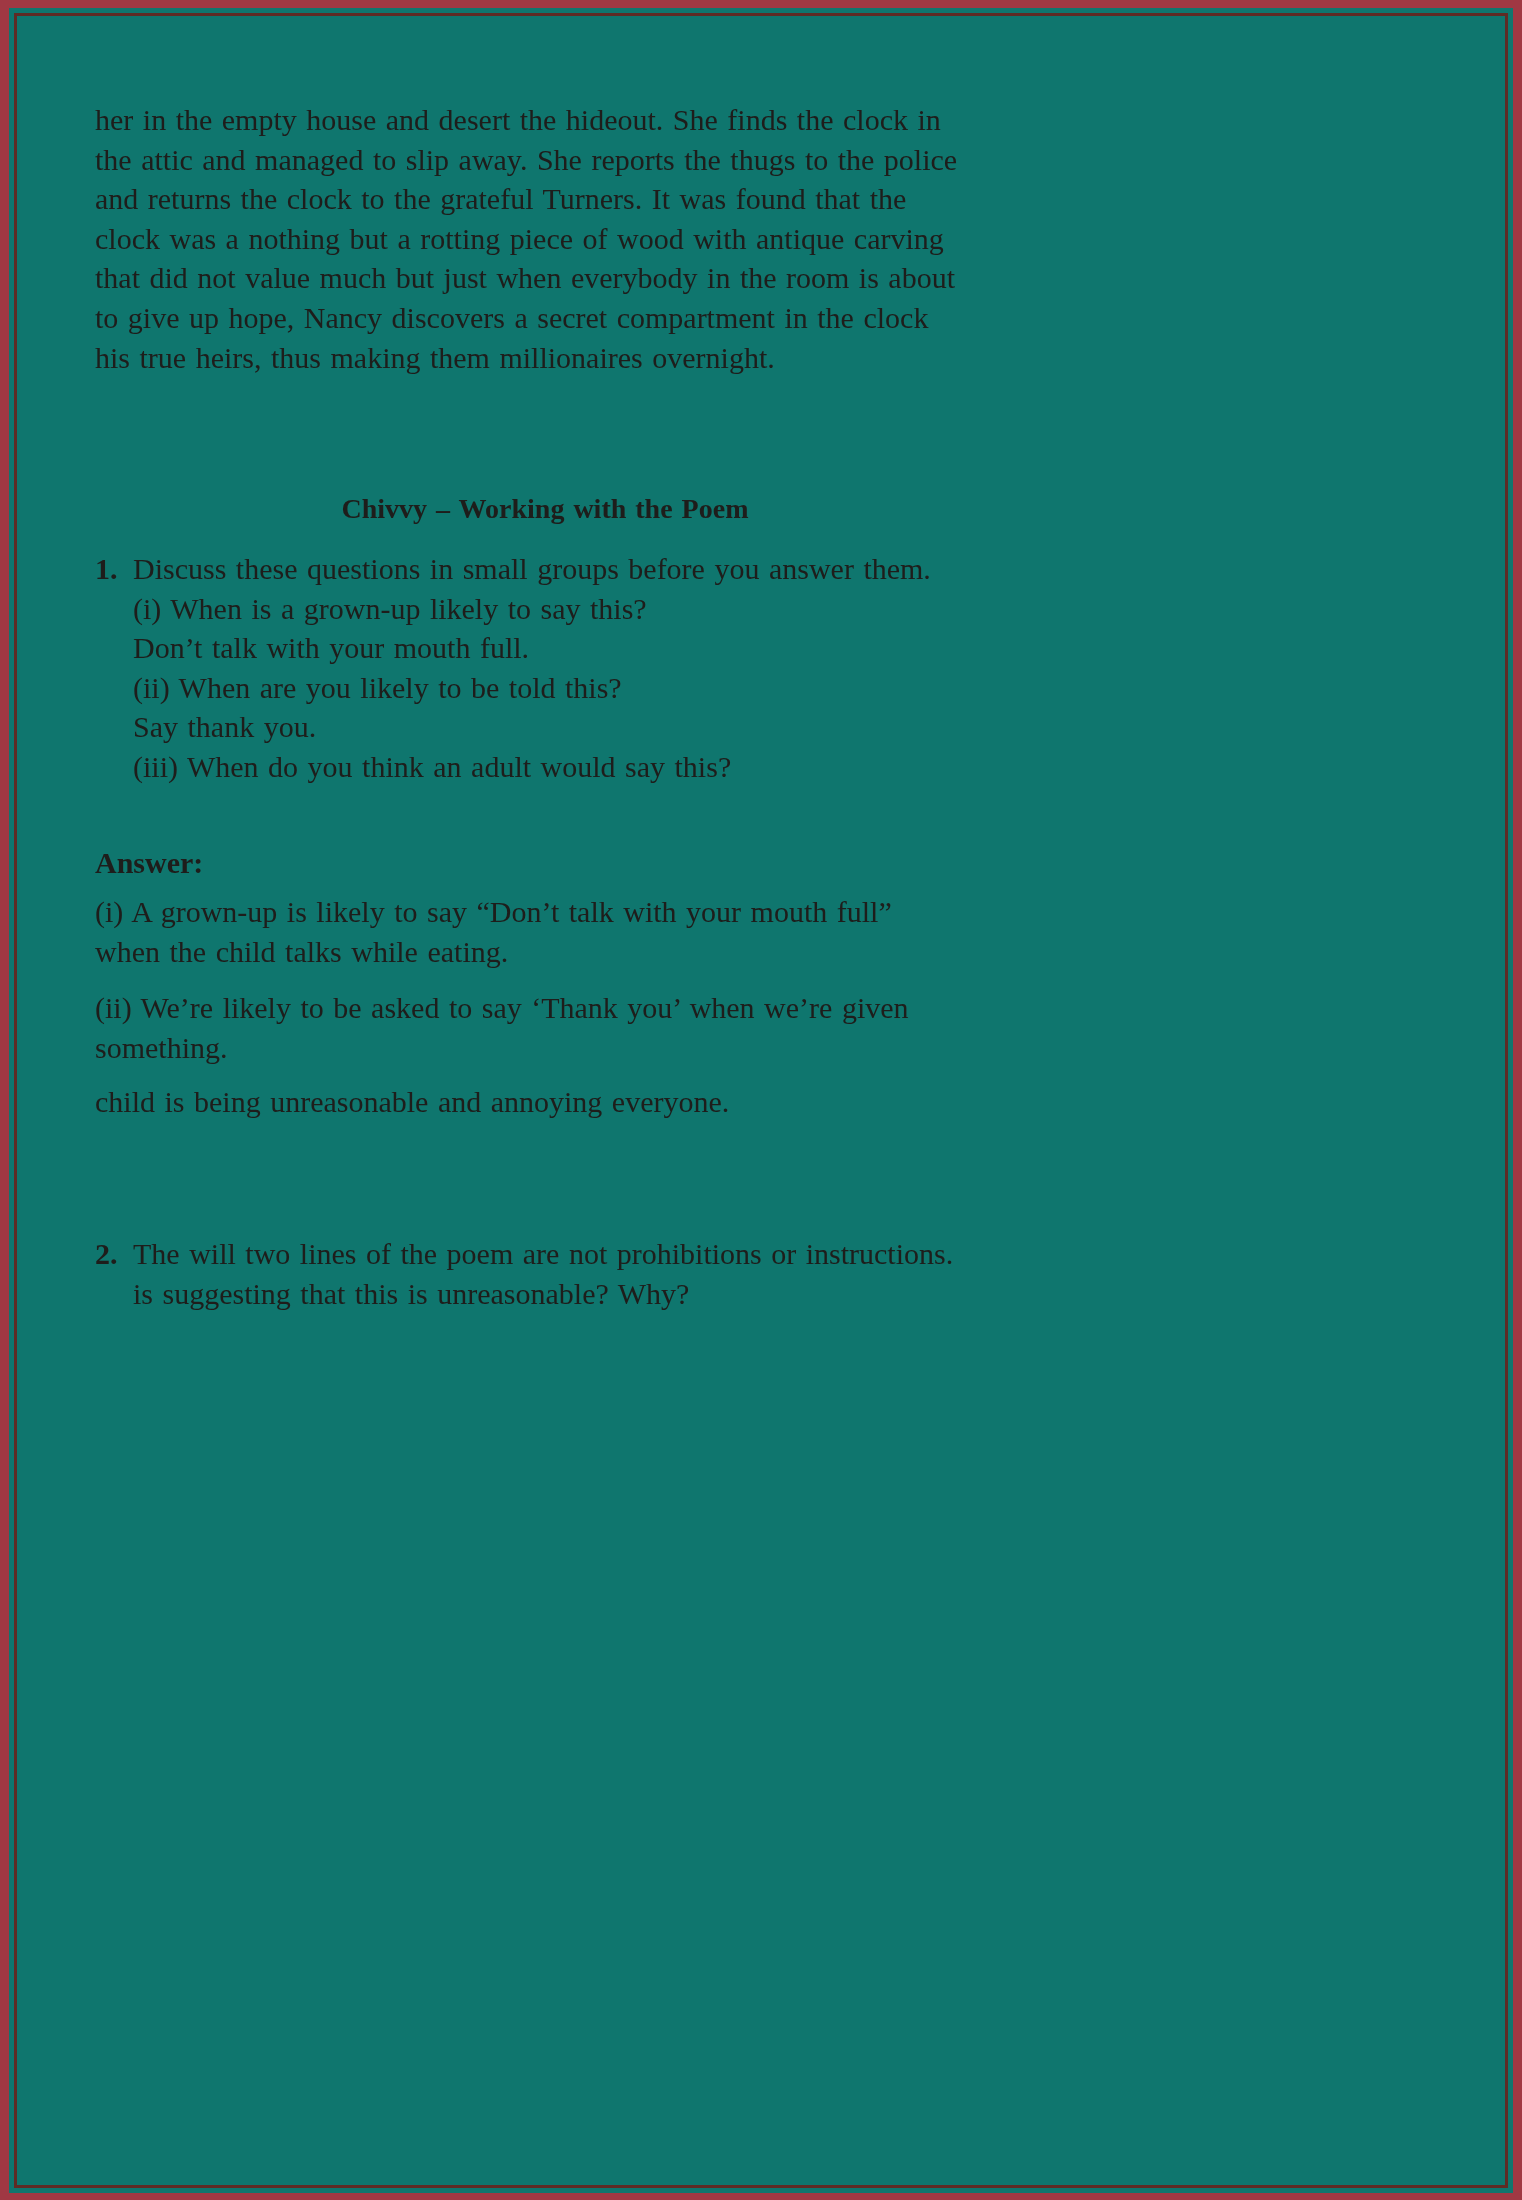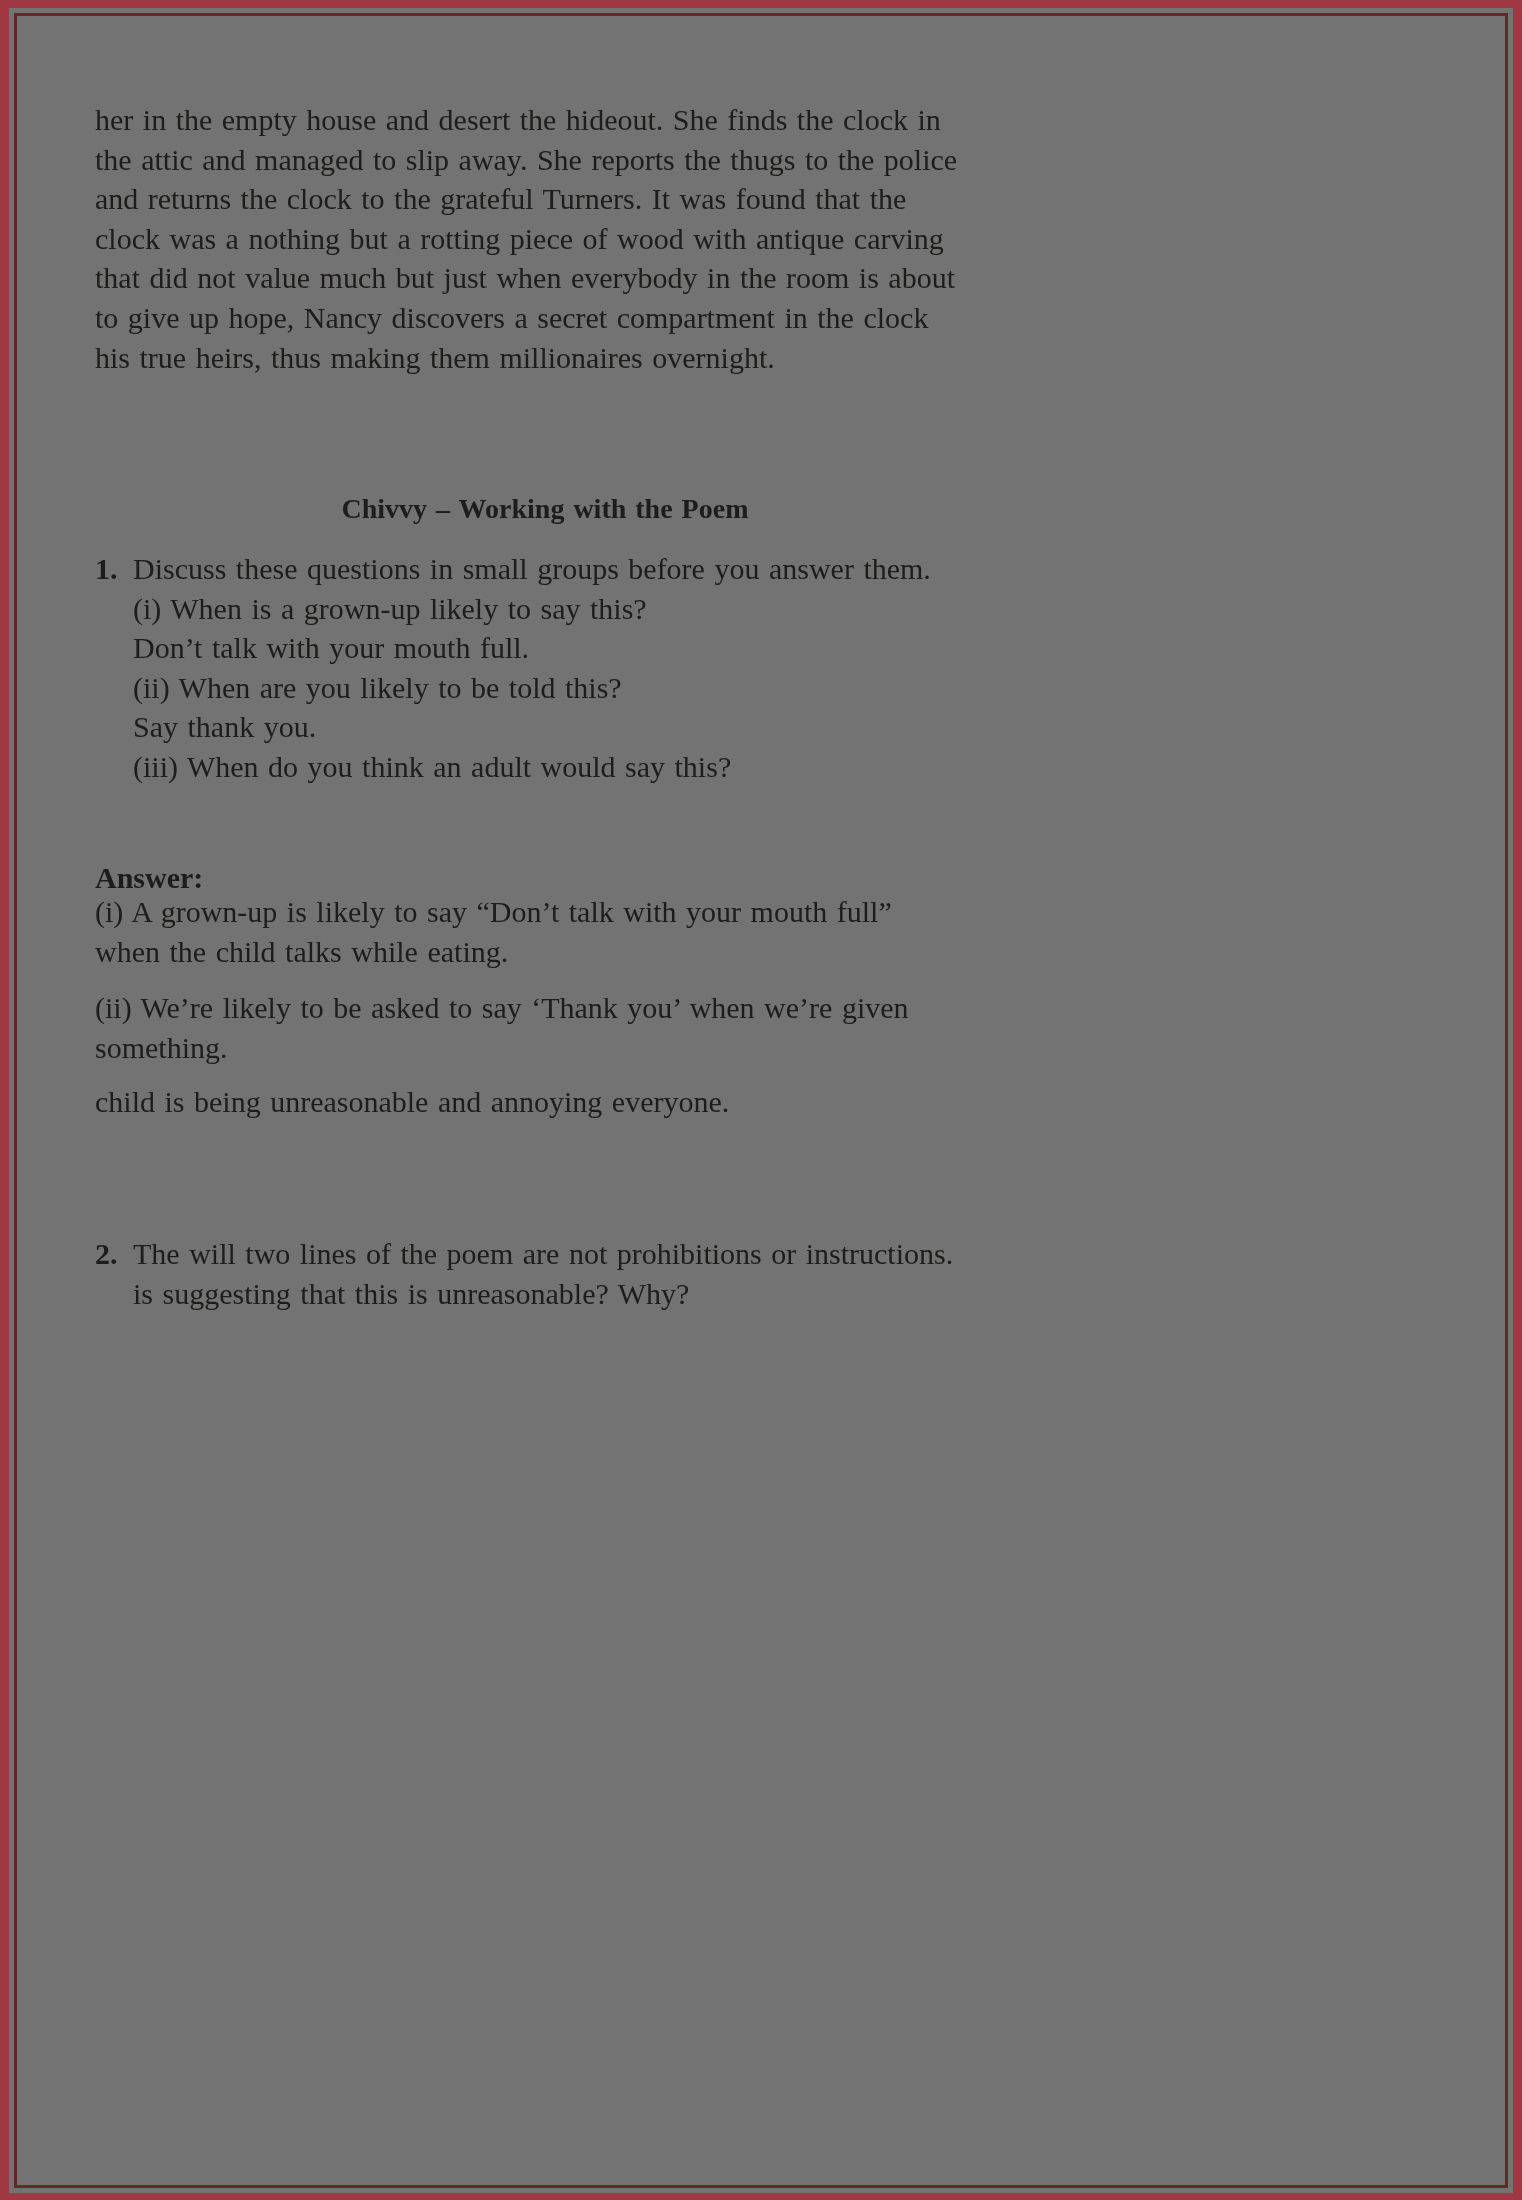--- a/index.html
+++ b/index.html
@@ -6,21 +6,21 @@
   body {
     width: 1522px;
     height: 2200px;
     position: relative;
     background: #a03843;
     font-family: "Liberation Serif", "DejaVu Serif", serif;
   }
   .page {
     position: absolute;
     left: 9px; top: 8px; right: 9px; bottom: 7px;
-    background: #737373;
+    background: #0f766e;
   }
   .frame {
     position: absolute;
     inset: 5px;
     border: 3px solid #5f2b24;
     pointer-events: none;
   }
   .content {
     position: absolute;
     left: 86px;
@@ -74,21 +74,21 @@
       <div class="qbody">
         <div class="line">Discuss these questions in small groups before you answer them.</div>
         <div class="line">(i) When is a grown-up likely to say this?</div>
         <div class="line">Don’t talk with your mouth full.</div>
         <div class="line">(ii) When are you likely to be told this?</div>
         <div class="line">Say thank you.</div>
         <div class="line">(iii) When do you think an adult would say this?</div>
       </div>
     </div>
 
-    <div class="block ans-label" style="top:743px;margin-top:15px;">Answer:</div>
+    <div class="block ans-label" style="top:743px;">Answer:</div>
 
     <div class="block" style="top:792px;">
       <div class="line">(i) A grown-up is likely to say “Don’t talk with your mouth full”</div>
       <div class="line">when the child talks while eating.</div>
     </div>
 
     <div class="block" style="top:888px;">
       <div class="line">(ii) We’re likely to be asked to say ‘Thank you’ when we’re given</div>
       <div class="line">something.</div>
     </div>

